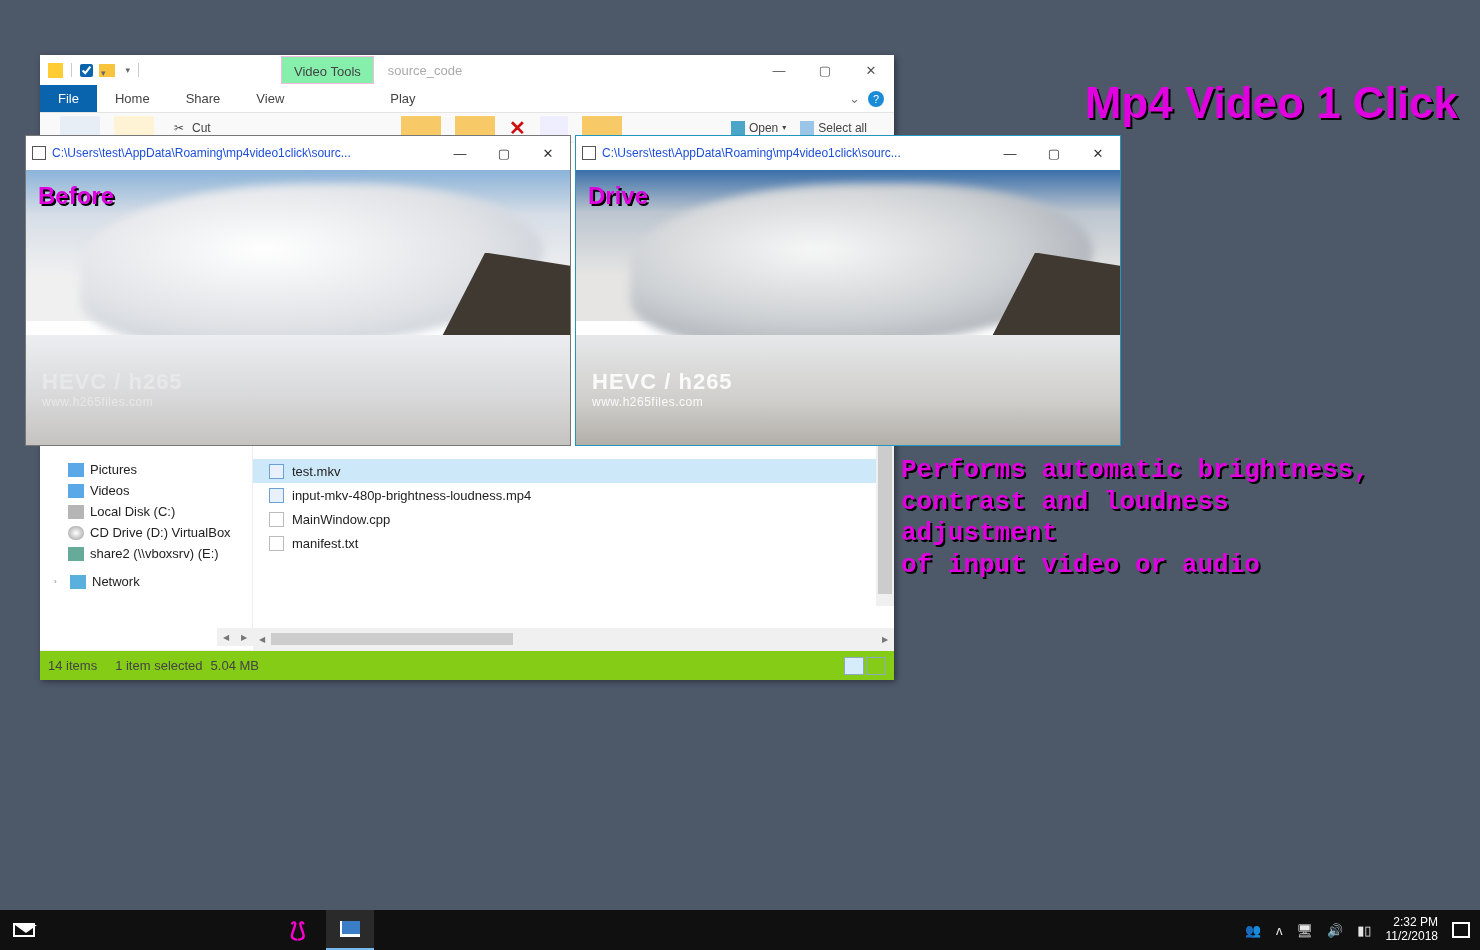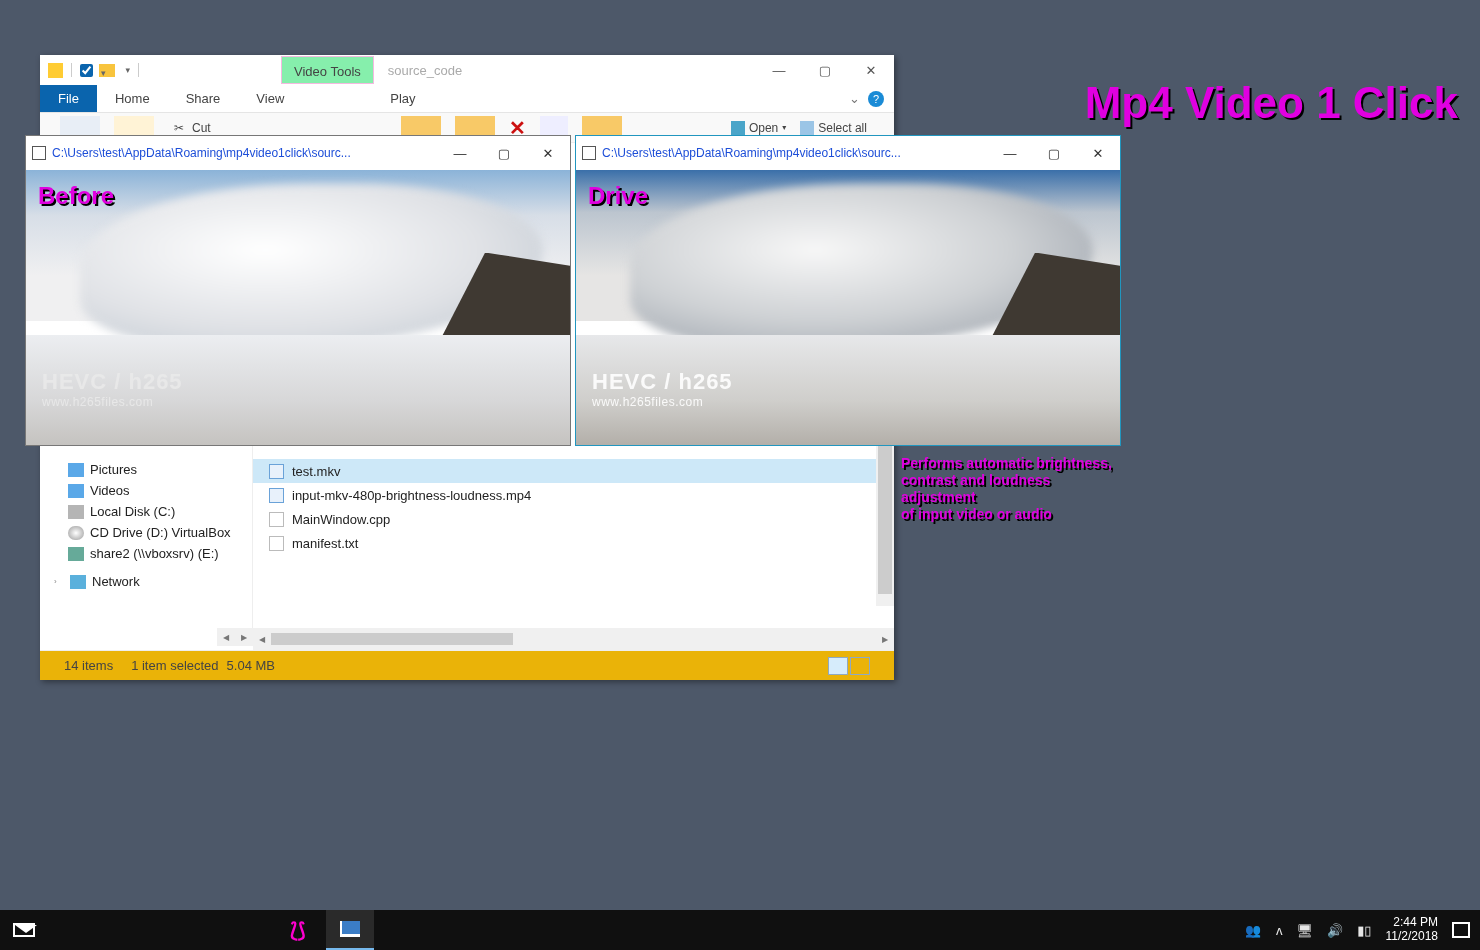--- a/index.html
+++ b/index.html
@@ -13,21 +13,21 @@
 }
 
 .overlay-title, .overlay-desc, .overlay-before, .overlay-after {
   position: absolute;
   color: #e000e0;
   font-weight: 700;
   font-family: "Trebuchet MS", sans-serif;
   text-shadow: 2px 2px 0 #000;
 }
 .overlay-title { top: 78px; right: 22px; font-size: 44px; }
-.overlay-desc  { top: 455px; left: 901px; font-size: 14px; line-height: 1.22; max-width: 570px; }
+.overlay-desc  { top: 455px; left: 901px; font-size: 26px; line-height: 1.22; max-width: 570px; font-family: Liberation Mono, monospace; }
 .overlay-before{ top: 182px; left: 38px; font-size: 24px; z-index: 40; }
 .overlay-after { top: 182px; left: 588px; font-size: 24px; z-index: 40; }
 
 
 .explorer {
   position: absolute;
   top: 55px; left: 40px;
   width: 854px; height: 625px;
   background: #fff;
   box-shadow: 2px 2px 6px rgba(0,0,0,.4);
@@ -73,21 +73,21 @@
 .file-ico { width:15px;height:15px; }
 .scrollv { position:absolute; right:0; top:0; bottom:22px; width:18px; background:#f0f0f0; }
 .scrollv .thumb { position:absolute; top:120px; bottom:12px; left:2px; right:2px; background:#ccc; }
 .scrollh-row { height:22px; display:flex; }
 .scrollh-row .tree-scroll { width:213px; display:flex; justify-content:flex-end; }
 .scrollh-row .tree-scroll .arr { width:18px;height:18px; background:#f0f0f0; display:flex;align-items:center;justify-content:center; font-size:8px; color:#777;}
 .scrollh { flex:1; display:flex; align-items:center; background:#f0f0f0; position:relative;}
 .scrollh .arr { width:18px;height:18px;display:flex;align-items:center;justify-content:center;font-size:8px;color:#777; }
 .scrollh .track { flex:1; position:relative; height:16px; }
 .scrollh .track .th { position:absolute; left:0; width:40%; top:2px; bottom:2px; background:#ccc; }
-.status-row { height:30px; border-top:1px solid #eee; display:flex; align-items:center; padding:0 24px; font-size:13px; color:#444; background:#eab308;}
+.status-row { height:30px; border-top:1px solid #eee; display:flex; align-items:center; padding:0 8px; font-size:13px; color:#444; background:#84cc16;}
 .status-row .views { margin-left:auto; display:flex; gap:2px; }
 .view-btn { width:20px; height:18px; border:1px solid #8ea9c2; }
 .view-btn.active { background:#d6ecfb; }
 
 .vidwin {
   position:absolute;
   width:546px; height:311px;
   border:1px solid #2196bf; background:#fff;
   z-index:20;
 }
@@ -345,18 +345,18 @@
   <div class="tb-app active">
     <div class="app-exp"></div>
   </div>
   <div class="tb-tray">
     <span class="tray-ico">👥</span>
     <span class="tray-ico">ʌ</span>
     <span class="tray-ico">🖥</span>
     <span class="tray-ico">🔊</span>
     <span class="tray-ico">▮▯</span>
     <div class="tb-clock">
-      <div>2:44 PM</div>
+      <div>2:32 PM</div>
       <div>11/2/2018</div>
     </div>
     <div class="notif"></div>
   </div>
 </div>
 
 </body></html>

